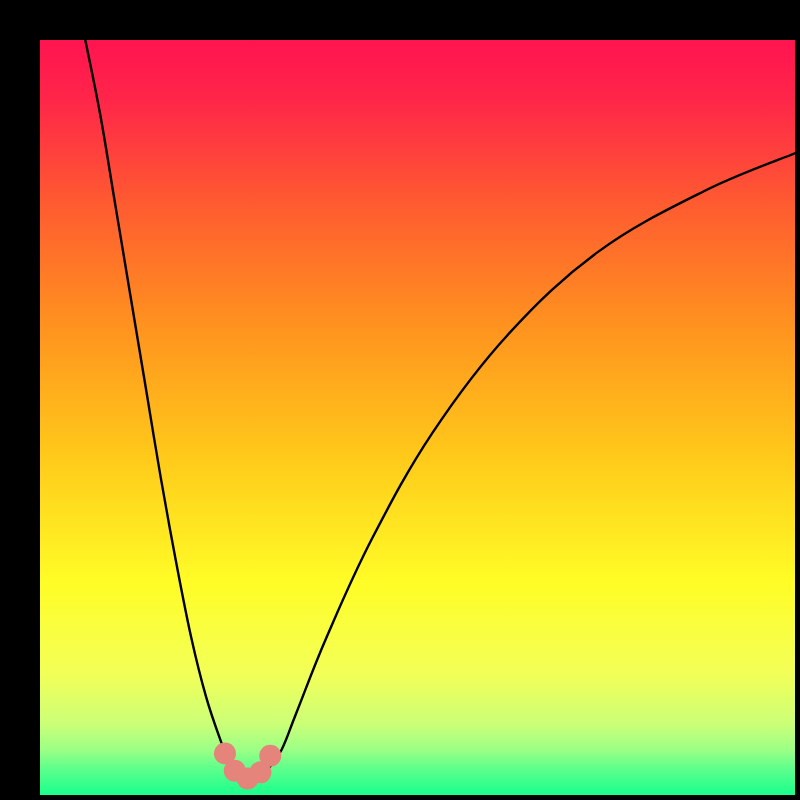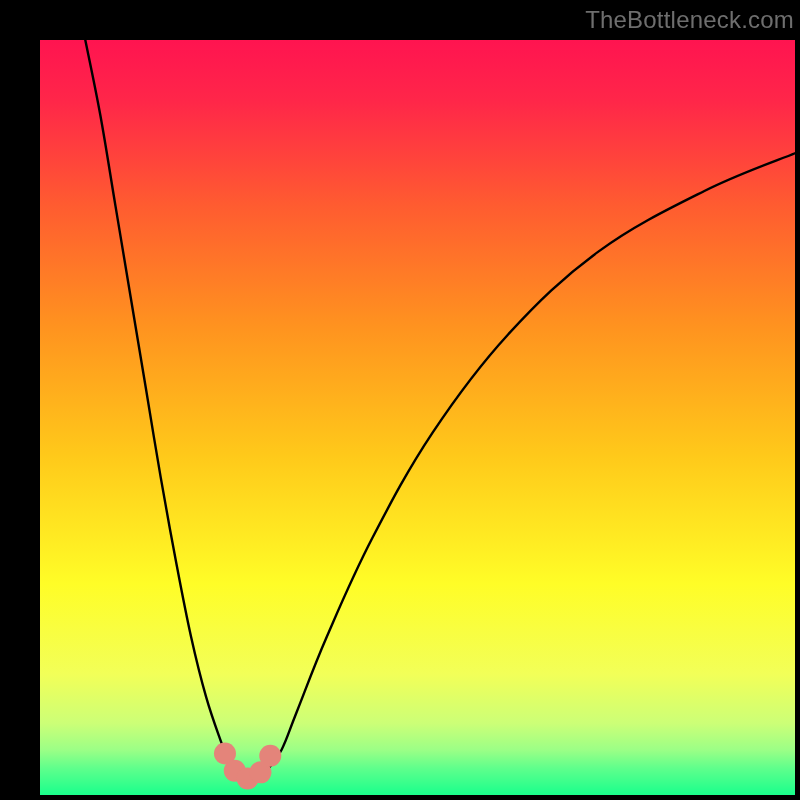--- a/index.html
+++ b/index.html
@@ -51,14 +51,13 @@
 <div class="frame">
   <div class="plot-area" id="plot-area" style="background: linear-gradient(rgb(255, 20, 80) 0%, rgb(255, 38, 73) 8%, rgb(255, 92, 48) 22%, rgb(255, 147, 31) 38%, rgb(255, 201, 26) 55%, rgb(255, 253, 39) 72%, rgb(242, 255, 88) 84%, rgb(204, 255, 119) 90.5%, rgb(156, 255, 134) 94%, rgb(94, 255, 140) 96.5%, rgb(26, 255, 140) 100%);"></div>
   <svg class="curves" id="curves-svg" viewBox="0 0 755 755" preserveAspectRatio="none">
       <path d="M 45.3 0 C 48.018 13.59, 54.964 45.602, 60.4 75.5 C 65.836 105.398, 70.06400000000001 133.48400000000004, 75.5 166.10000000000002 C 80.93599999999999 198.716, 85.16399999999999 224.084, 90.6 256.7 C 96.036 289.316, 100.26400000000001 314.68399999999997, 105.70000000000002 347.29999999999995 C 111.13600000000002 379.91599999999994, 115.364 406.64300000000003, 120.8 437.90000000000003 C 126.23599999999999 469.15700000000004, 130.464 492.41100000000006, 135.9 520.95 C 141.336 549.489, 145.564 571.988, 151 596.45 C 156.436 620.912, 160.664 637.8240000000001, 166.1 656.85 C 171.536 675.876, 177.123 690.5985, 181.2 702.15 C 185.277 713.7015, 186.03199999999998 715.5889999999999, 188.75 721.025 C 191.46800000000002 726.461, 193.582 729.2243, 196.3 732.35 C 199.01800000000003 735.4757000000001, 201.132 737.031, 203.85000000000002 738.39 C 206.56800000000004 739.749, 208.68200000000004 740.0359, 211.40000000000003 739.9 C 214.11800000000002 739.7641, 216.232 739.2658, 218.95 737.635 C 221.66799999999998 736.0042, 222.423 735.8683, 226.5 730.84 C 230.577 725.8117000000001, 236.164 720.3002, 241.6 709.7 C 247.036 699.0998000000001, 248.54600000000005 692.335, 256.70000000000005 671.95 C 264.85400000000004 651.565, 273.31 627.7070000000001, 286.9 596.45 C 300.48999999999995 565.193, 313.174 534.9929999999999, 332.2 498.29999999999995 C 351.226 461.60699999999997, 368.13800000000003 429.293, 392.6 392.6 C 417.062 355.90700000000004, 438.202 327.066, 468.1 294.45 C 497.99800000000005 261.834, 523.3660000000001 237.22099999999998, 558.7 211.39999999999998 C 594.034 185.57899999999998, 629.066 168.667, 664.4 151 C 699.7339999999999 133.333, 738.692 120.045, 755 113.25" fill="none" stroke="#000000" stroke-width="2.4" stroke-linecap="round"></path>
       <circle cx="184.975" cy="713.475" r="11" fill="#e4847a" stroke="#b85c54" stroke-width="0"></circle>
       <circle cx="194.79" cy="730.84" r="11" fill="#e4847a" stroke="#b85c54" stroke-width="0"></circle>
       <circle cx="207.62500000000003" cy="738.39" r="11" fill="#e4847a" stroke="#b85c54" stroke-width="0"></circle>
       <circle cx="220.45999999999998" cy="732.35" r="11" fill="#e4847a" stroke="#b85c54" stroke-width="0"></circle>
       <circle cx="230.275" cy="715.74" r="11" fill="#e4847a" stroke="#b85c54" stroke-width="0"></circle>
     </svg>
-  <div class="watermark">TheBottleneck.com</div>
 </div>
 
 </body></html>

